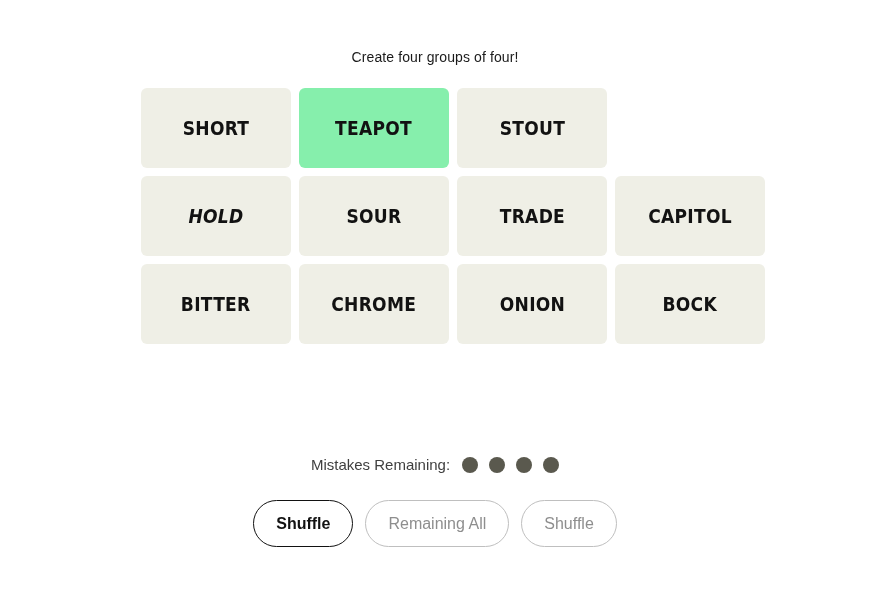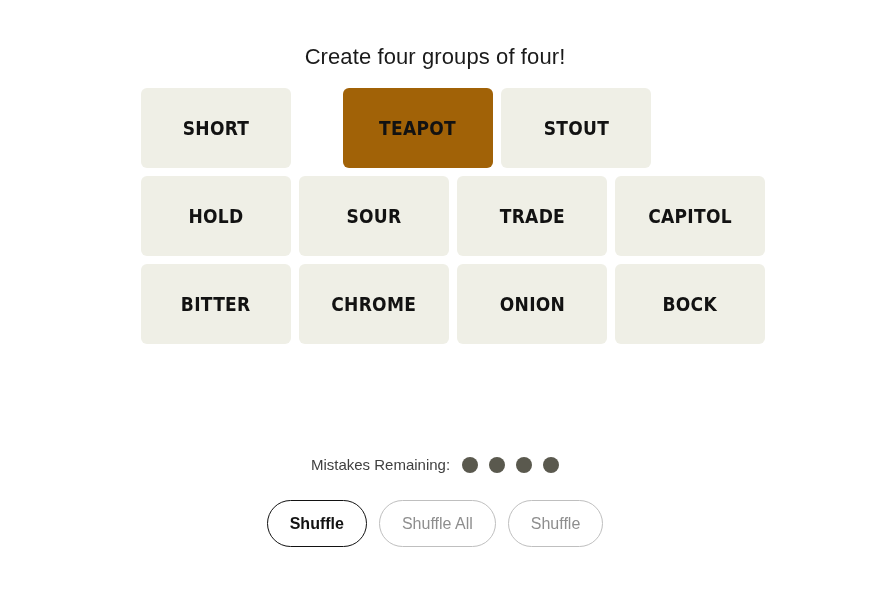--- a/index.html
+++ b/index.html
@@ -21,21 +21,21 @@
     background: #ffffff;
   }
 
   
   .page-title {
     position: absolute;
     left: 0;
     top: 45px;
     width: 870px;
     text-align: center;
-    font-size: 22px;
+    font-size: 14px;
     font-weight: 400;
     color: #1a1a1a;
     letter-spacing: 0.1px;
     line-height: 24px;
   }
 
   
   .board {
     position: absolute;
     left: 141px;
@@ -179,29 +179,29 @@
   <div class="page-title">Create four groups of four!</div>
 
   <div class="board">
 
 
     <div id="tile-grid">
         <div class="tile-row">
           <div class="tile" style="background: rgb(239, 239, 230);">
             <span class="tile-label">SHORT</span>
           </div>
-          <div class="tile" style="background: #a16207; margin-left: 44px;">
+          <div class="tile" style="background: #86efac;">
             <span class="tile-label">TEAPOT</span>
           </div>
           <div class="tile" style="background: rgb(239, 239, 230);">
             <span class="tile-label">STOUT</span>
           </div>
         </div>
         <div class="tile-row">
-          <div class="tile" style="background: rgb(239, 239, 230);">
+          <div class="tile" style="background: rgb(239, 239, 230); font-style: italic;">
             <span class="tile-label">HOLD</span>
           </div>
           <div class="tile" style="background: rgb(239, 239, 230);">
             <span class="tile-label">SOUR</span>
           </div>
           <div class="tile" style="background: rgb(239, 239, 230);">
             <span class="tile-label">TRADE</span>
           </div>
           <div class="tile" style="background: rgb(239, 239, 230);">
             <span class="tile-label">CAPITOL</span>
@@ -230,17 +230,17 @@
     <span class="dots" id="mistake-dots">
         <span class="dot" style="background: rgb(90, 89, 78);"></span>
         <span class="dot" style="background: rgb(90, 89, 78);"></span>
         <span class="dot" style="background: rgb(90, 89, 78);"></span>
         <span class="dot" style="background: rgb(90, 89, 78);"></span>
       </span>
   </div>
 
   <div class="button-row">
     <div class="pill enabled">Shuffle</div>
-    <div class="pill disabled">Shuffle All</div>
+    <div class="pill disabled">Remaining All</div>
     <div class="pill disabled">Shuffle</div>
   </div>
 
 </div>
 
 </body></html>

